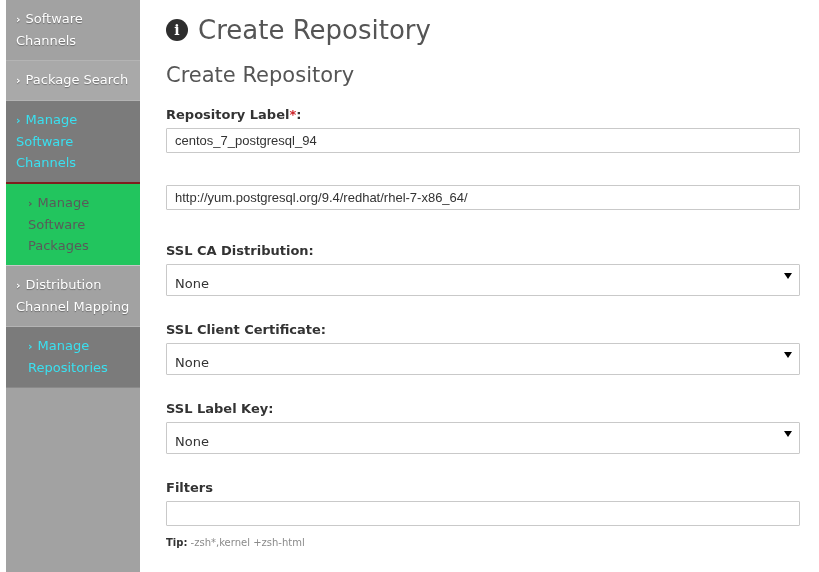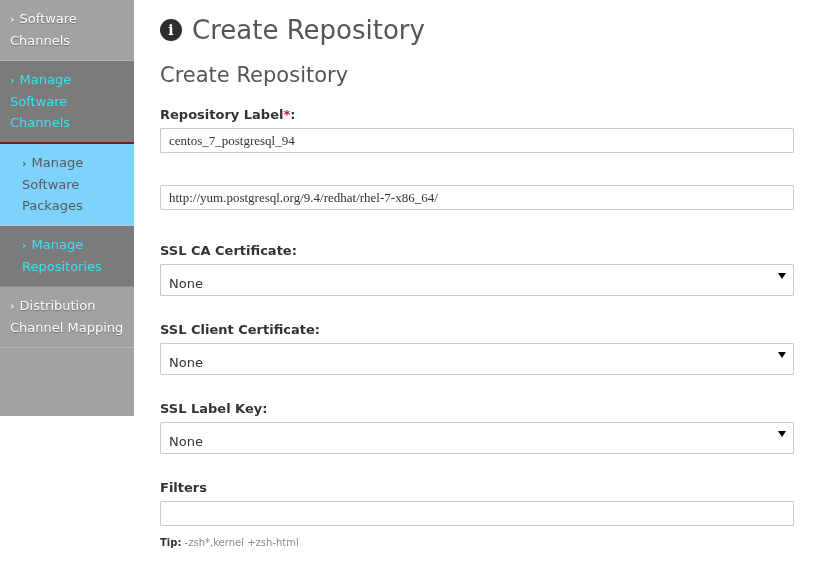--- a/index.html
+++ b/index.html
@@ -21,26 +21,27 @@
     width: 819px;
     height: 572px;
     display: flex;
     align-items: stretch;
   }
 
   
   .sidebar {
     width: 134px;
     min-width: 134px;
-    height: 416px;
+    height: 572px;
     background: #a2a2a2;
     display: flex;
     flex-direction: column;
     align-items: stretch;
     overflow: hidden;
+    margin-left: 6px;
   }
   .nav-item {
     display: block;
     padding: 8px 10px 9px 10px;
     font-size: 13px;
     line-height: 21px;
     color: #ffffff;
     text-shadow: 0 1px 1px rgba(0,0,0,0.35);
     border-bottom: 1px solid #b4b4b4;
     cursor: pointer;
@@ -59,21 +60,21 @@
   .nav-l0 { background: #a2a2a2; }
   .nav-l0.alt { background: #a9a9a9; }
   .nav-active-parent {
     background: #7b7b7b;
     color: #3ae0f0;
     text-shadow: none;
     border-bottom: 2px solid #7f1d1d;
   }
   .nav-sub {
     padding-left: 22px;
-    background: #7dd3fc;
+    background: #22c55e;
     color: #5a5a5a;
     text-shadow: none;
     border-bottom: 1px solid #c8c8c8;
   }
   .nav-sub-active {
     padding-left: 22px;
     background: #7b7b7b;
     color: #3ae0f0;
     text-shadow: none;
     border-bottom: 1px solid #8a8a8a;
@@ -135,21 +136,21 @@
     margin: 0 0 5px 0;
     line-height: 17px;
   }
   .req { color: #cc2229; font-weight: bold; }
 
   .text-input {
     display: block;
     width: 634px;
     height: 25px;
     padding: 3px 8px;
-    font-family: Liberation Serif, serif;
+    font-family: Liberation Sans, sans-serif;
     font-size: 13px;
     color: #333333;
     background: #ffffff;
     border: 1px solid #c9c9c9;
     border-radius: 1px;
     outline: none;
   }
   .select-wrap {
     position: relative;
     width: 634px;
@@ -211,35 +212,38 @@
 <body>
 
 <div class="page">
 
   <nav class="sidebar">
 
     <div class="nav-item nav-l0">
       <span class="chev">›</span><span class="lbl">Software Channels</span>
     </div>
 
+    <div class="nav-item nav-l0 alt">
+      <span class="chev">›</span><span class="lbl">Package Search</span>
+    </div>
 
     <div class="nav-item nav-active-parent">
       <span class="chev">›</span><span class="lbl">Manage Software Channels</span>
     </div>
 
     <div class="nav-item nav-sub">
       <span class="chev">›</span><span class="lbl">Manage Software Packages</span>
     </div>
 
+    <div class="nav-item nav-l0">
+      <span class="chev">›</span><span class="lbl">Distribution Channel Mapping</span>
+    </div>
+
     <div class="nav-item nav-sub-active">
       <span class="chev">›</span><span class="lbl">Manage Repositories</span>
-    </div>
-
-    <div class="nav-item nav-l0">
-      <span class="chev">›</span><span class="lbl">Distribution Channel Mapping</span>
     </div>
 
     <div class="nav-filler"></div>
   </nav>
 
   <main class="main">
 
     <div class="page-header">
       <div class="info-icon">i</div>
       <h1 class="page-title">Create Repository</h1>
@@ -257,21 +261,21 @@
 
     
     <div class="field">
       <input class="text-input" type="text" value="http://yum.postgresql.org/9.4/redhat/rhel-7-x86_64/" style="">
     </div>
 
     <div class="spacer-16"></div>
 
     
     <div class="field">
-      <label class="field-label"><span>SSL CA Certificate</span><span class="req"></span><span>:</span></label>
+      <label class="field-label"><span>SSL CA Distribution</span><span class="req"></span><span>:</span></label>
       <div class="select-wrap">
         <div class="select-box">None</div>
         <span class="select-arrow"></span>
       </div>
     </div>
 
     <div class="spacer-16"></div>
 
     
     <div class="field">

